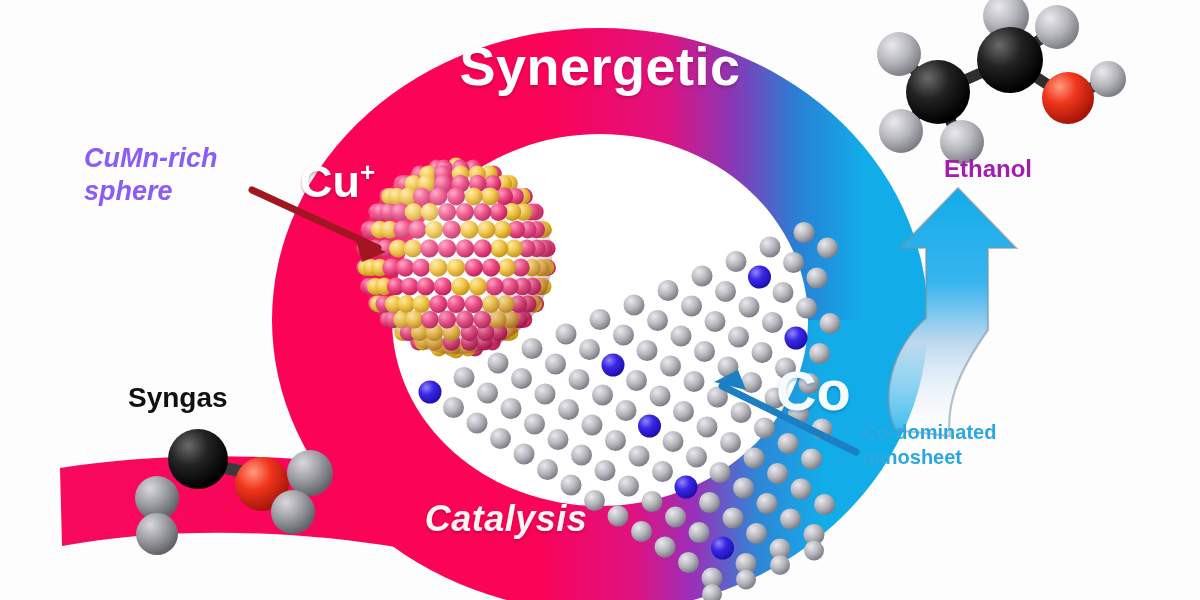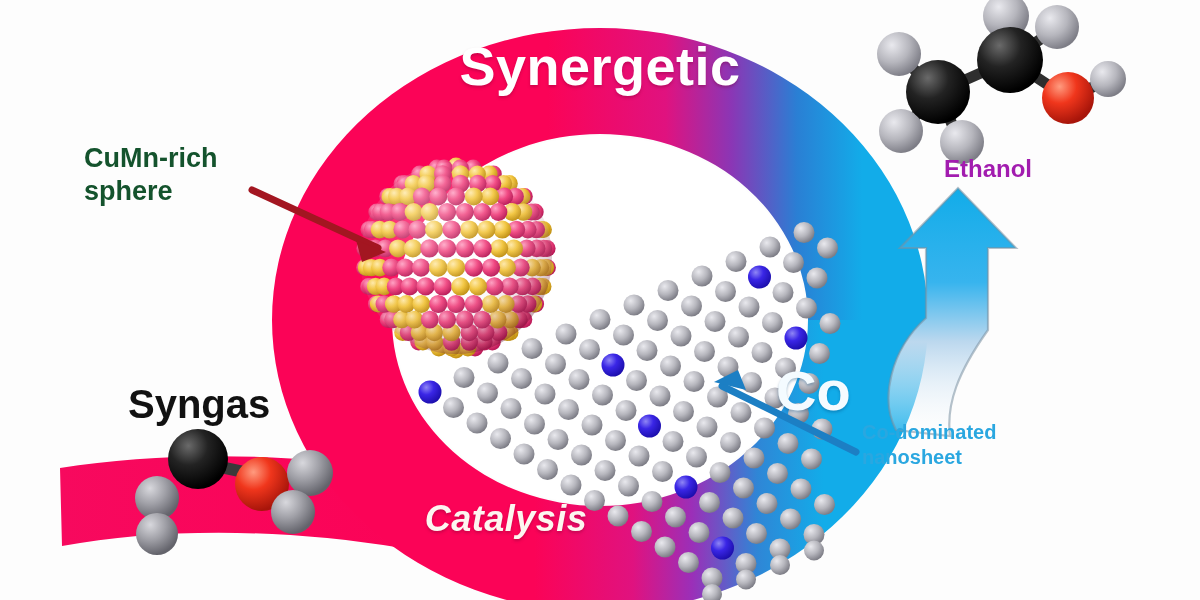--- a/index.html
+++ b/index.html
@@ -21,24 +21,24 @@
     text-shadow:0 2px 3px rgba(120,0,50,.35);
     font-style:italic;
   }
   #word-cu{left:300px;top:158px;font-size:45px;color:#ffffff;
     text-shadow:0 2px 3px rgba(130,0,55,.4);}
   #word-cu sup{font-size:26px;vertical-align:super;}
   #word-co{left:776px;top:362px;font-size:56px;color:#f4fbff;
     text-shadow:0 2px 3px rgba(0,70,120,.35);}
 
   
-  #lab-cumn{left:84px;top:142px;font-size:27px;color:#14532d;
-            line-height:1.22;text-align:left;}
+  #lab-cumn{left:84px;top:142px;font-size:27px;color:#8b5cf6;
+            line-height:1.22;text-align:left;font-style:italic;}
   #lab-ethanol{left:944px;top:156px;font-size:24px;color:#a21caf;}
-  #lab-syngas{left:128px;top:383px;font-size:40px;color:#111111;}
+  #lab-syngas{left:128px;top:383px;font-size:28px;color:#111111;}
   #lab-nanosheet{left:862px;top:420px;font-size:20px;color:#2aa7e0;
             line-height:1.25;text-align:left;}
 </style>
 </head>
 <body>
 
 <div id="stage">
 
   <svg class="lyr" viewBox="0 0 1200 600">
     <defs>
@@ -486,20 +486,21 @@
         <line x1="856" y1="452" x2="722" y2="386" stroke="#1c7fc4" stroke-width="7" stroke-linecap="round"></line>
         <polygon points="714,382 746,390 738,370" fill="#1c7fc4"></polygon>
       </g>
     </g>
   </svg>
 
   <div class="lbl" id="word-synergetic">Synergetic</div>
 
   <div class="lbl" id="word-catalysis">Catalysis</div>
 
+  <div class="lbl" id="word-cu"><span>Cu</span><sup>+</sup></div>
 
   <div class="lbl" id="word-co">Co</div>
 
   <div class="lbl" id="lab-cumn">CuMn-rich
 sphere</div>
 
   <div class="lbl" id="lab-nanosheet">Co-dominated
 nanosheet</div>
 
   <div class="lbl" id="lab-ethanol">Ethanol</div>

